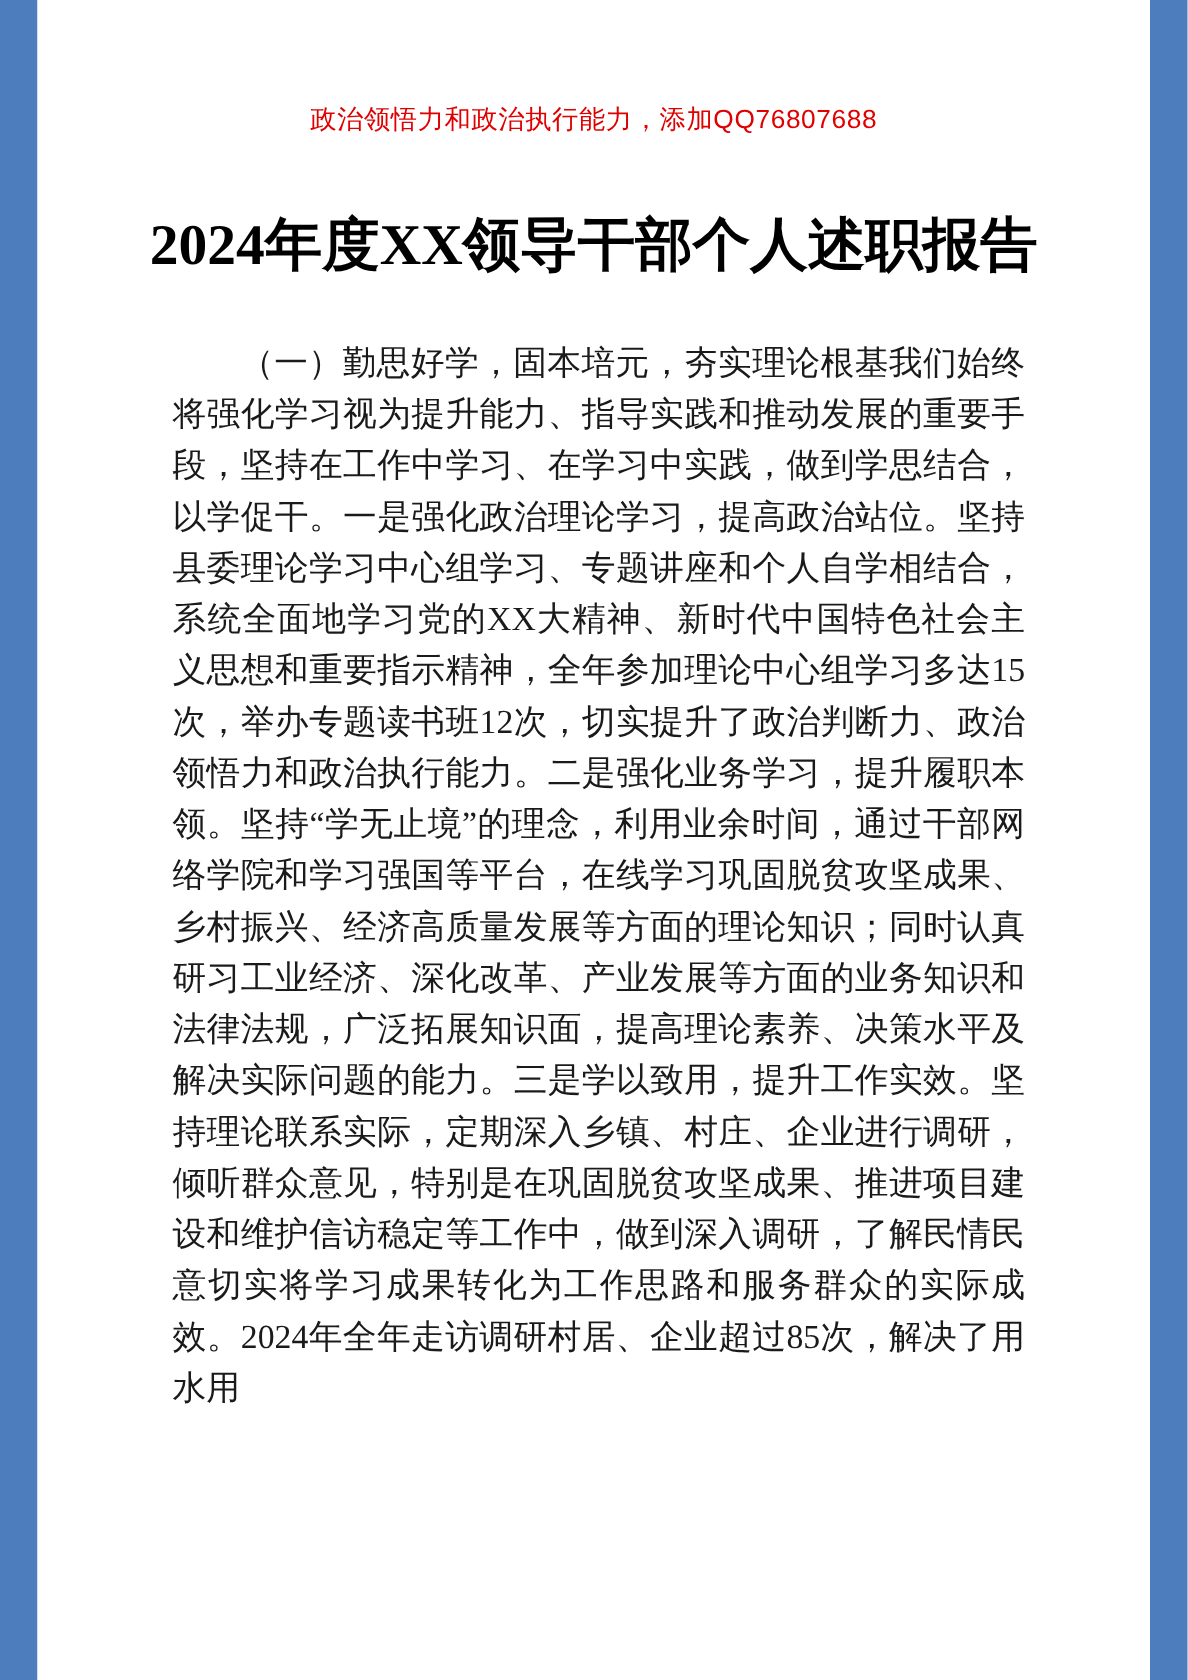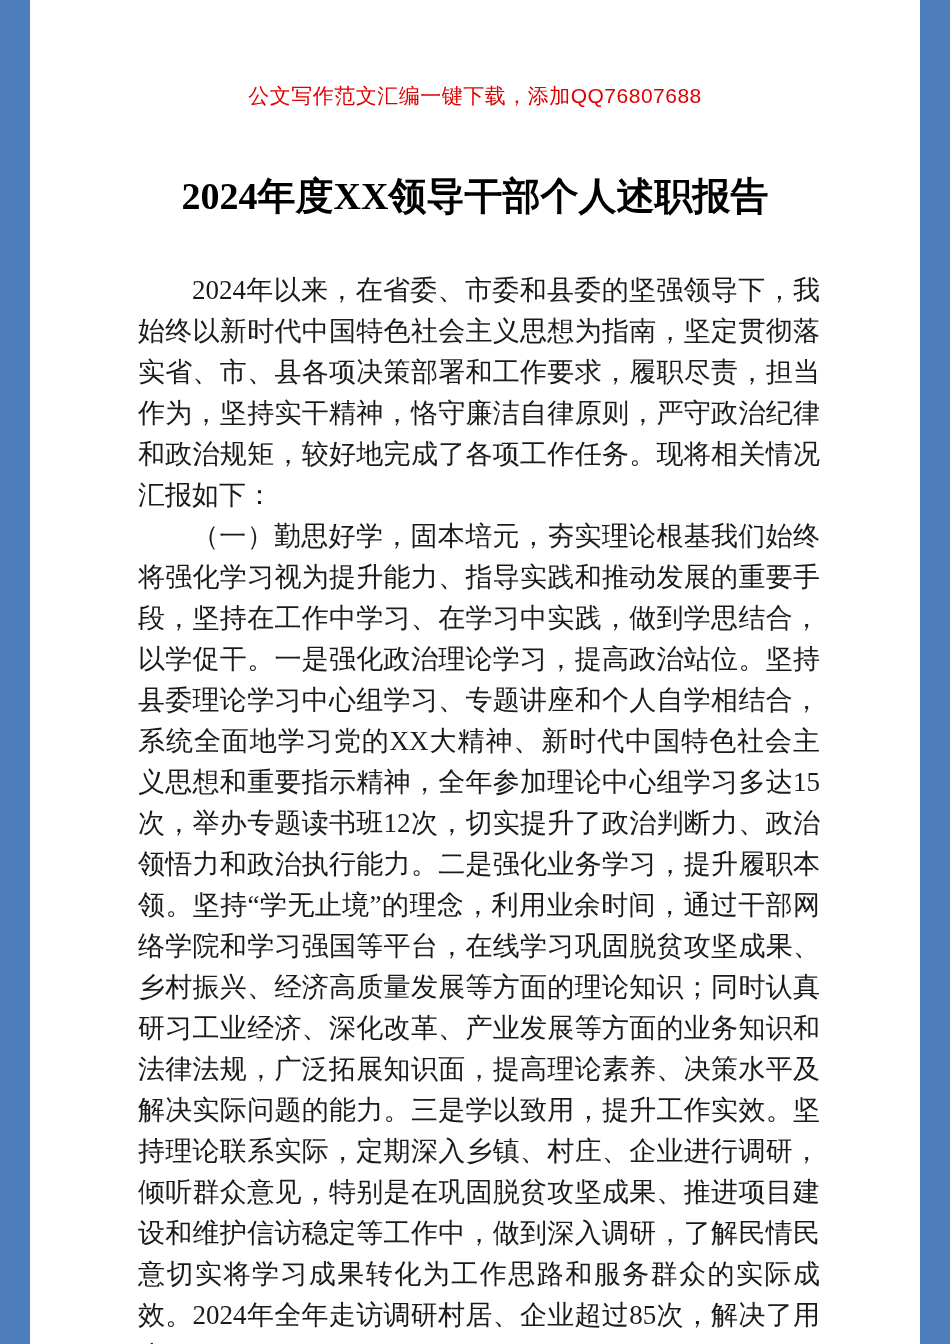--- a/index.html
+++ b/index.html
@@ -39,21 +39,21 @@
     text-align: center;
     font-size: 21px;
     line-height: 24px;
     color: var(--notice-red);
     font-family: "Liberation Sans", "DejaVu Sans", sans-serif;
     letter-spacing: 0.5px;
   }
   .doc-title {
     margin: 64px 0 12px 0;
     text-align: center;
-    font-size: 38px;
+    font-size: 46px;
     line-height: 48px;
     font-weight: bold;
     color: #000000;
     font-family: "Liberation Serif", "DejaVu Serif", serif;
   }
   .body-text {
     margin: 50px 100px 0 108px;
     font-size: 27px;
     line-height: 41px;
     color: var(--text-black);
@@ -66,21 +66,20 @@
     word-break: break-all;
   }
 </style>
 </head>
 <body>
 
 <div class="side-bar left"></div>
 <div class="side-bar right"></div>
 
 <div class="page">
-  <div class="notice">公文写作范文汇编一键下载，添加QQ76807688</div>
+  <div class="notice">政治领悟力和政治执行能力，添加QQ76807688</div>
 
   <h1 class="doc-title">2024年度XX领导干部个人述职报告</h1>
 
   <div class="body-text" id="paragraphs">
-      <p>2024年以来，在省委、市委和县委的坚强领导下，我始终以新时代中国特色社会主义思想为指南，坚定贯彻落实省、市、县各项决策部署和工作要求，履职尽责，担当作为，坚持实干精神，恪守廉洁自律原则，严守政治纪律和政治规矩，较好地完成了各项工作任务。现将相关情况汇报如下：</p>
       <p>（一）勤思好学，固本培元，夯实理论根基我们始终将强化学习视为提升能力、指导实践和推动发展的重要手段，坚持在工作中学习、在学习中实践，做到学思结合，以学促干。一是强化政治理论学习，提高政治站位。坚持县委理论学习中心组学习、专题讲座和个人自学相结合，系统全面地学习党的XX大精神、新时代中国特色社会主义思想和重要指示精神，全年参加理论中心组学习多达15次，举办专题读书班12次，切实提升了政治判断力、政治领悟力和政治执行能力。二是强化业务学习，提升履职本领。坚持“学无止境”的理念，利用业余时间，通过干部网络学院和学习强国等平台，在线学习巩固脱贫攻坚成果、乡村振兴、经济高质量发展等方面的理论知识；同时认真研习工业经济、深化改革、产业发展等方面的业务知识和法律法规，广泛拓展知识面，提高理论素养、决策水平及解决实际问题的能力。三是学以致用，提升工作实效。坚持理论联系实际，定期深入乡镇、村庄、企业进行调研，倾听群众意见，特别是在巩固脱贫攻坚成果、推进项目建设和维护信访稳定等工作中，做到深入调研，了解民情民意切实将学习成果转化为工作思路和服务群众的实际成效。2024年全年走访调研村居、企业超过85次，解决了用水用</p>
     </div>
 </div>
 
 </body></html>

